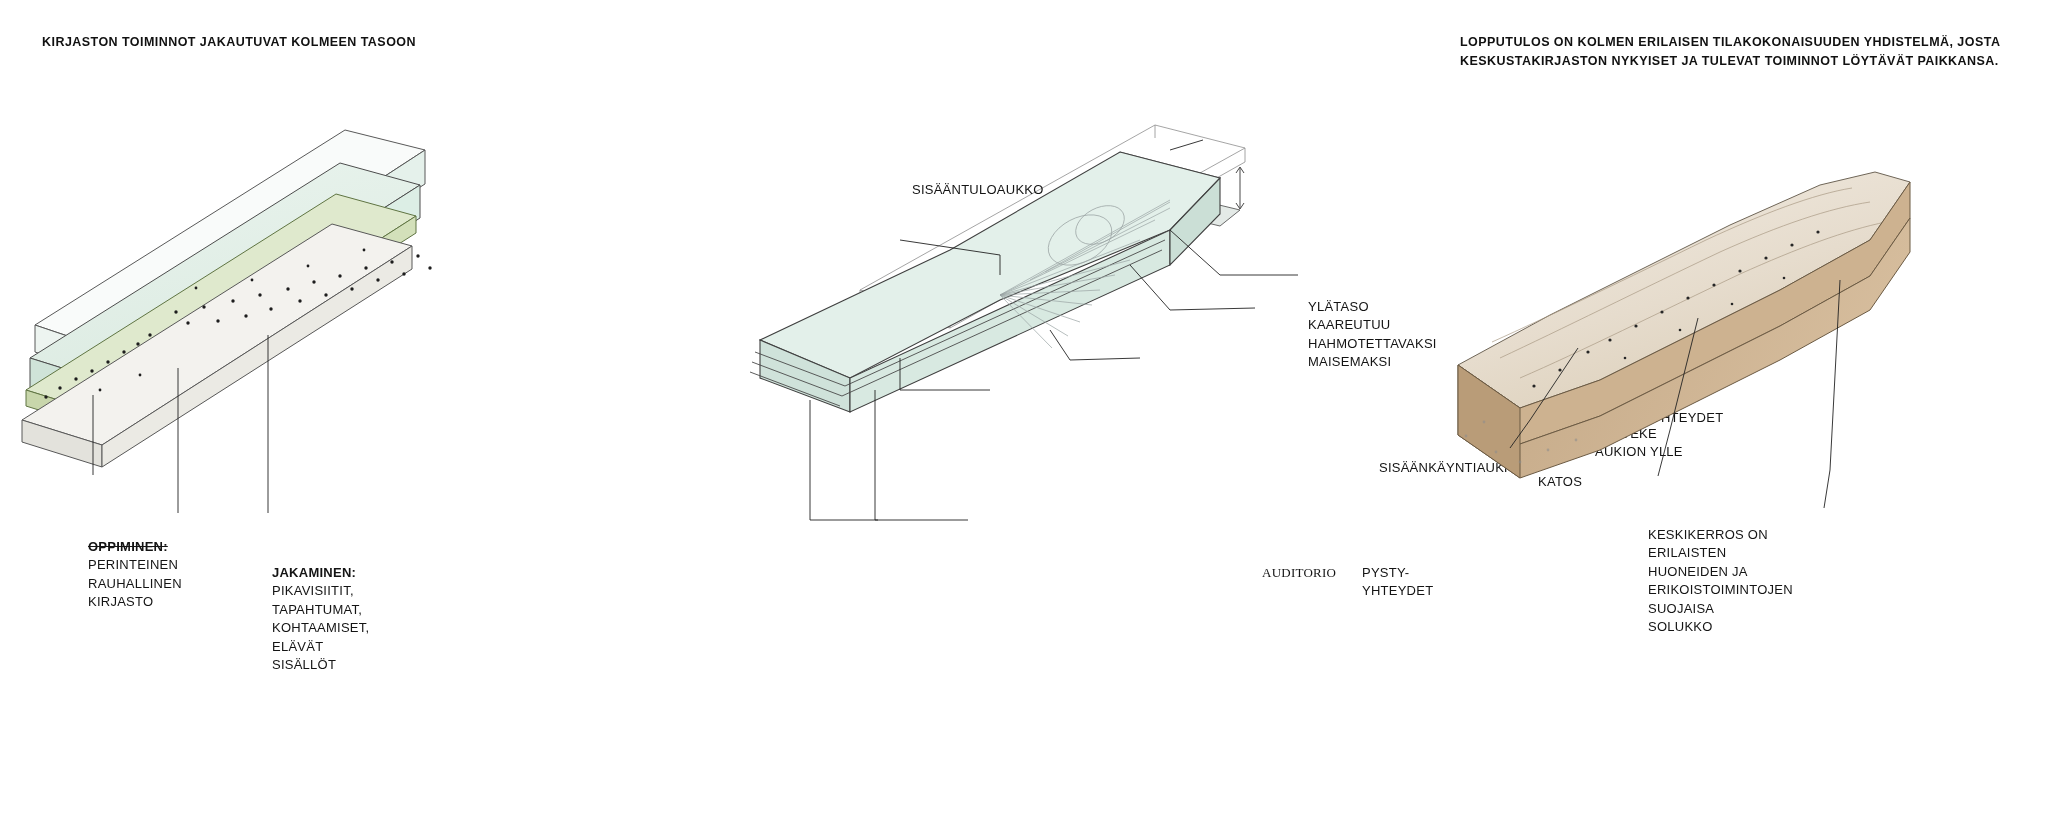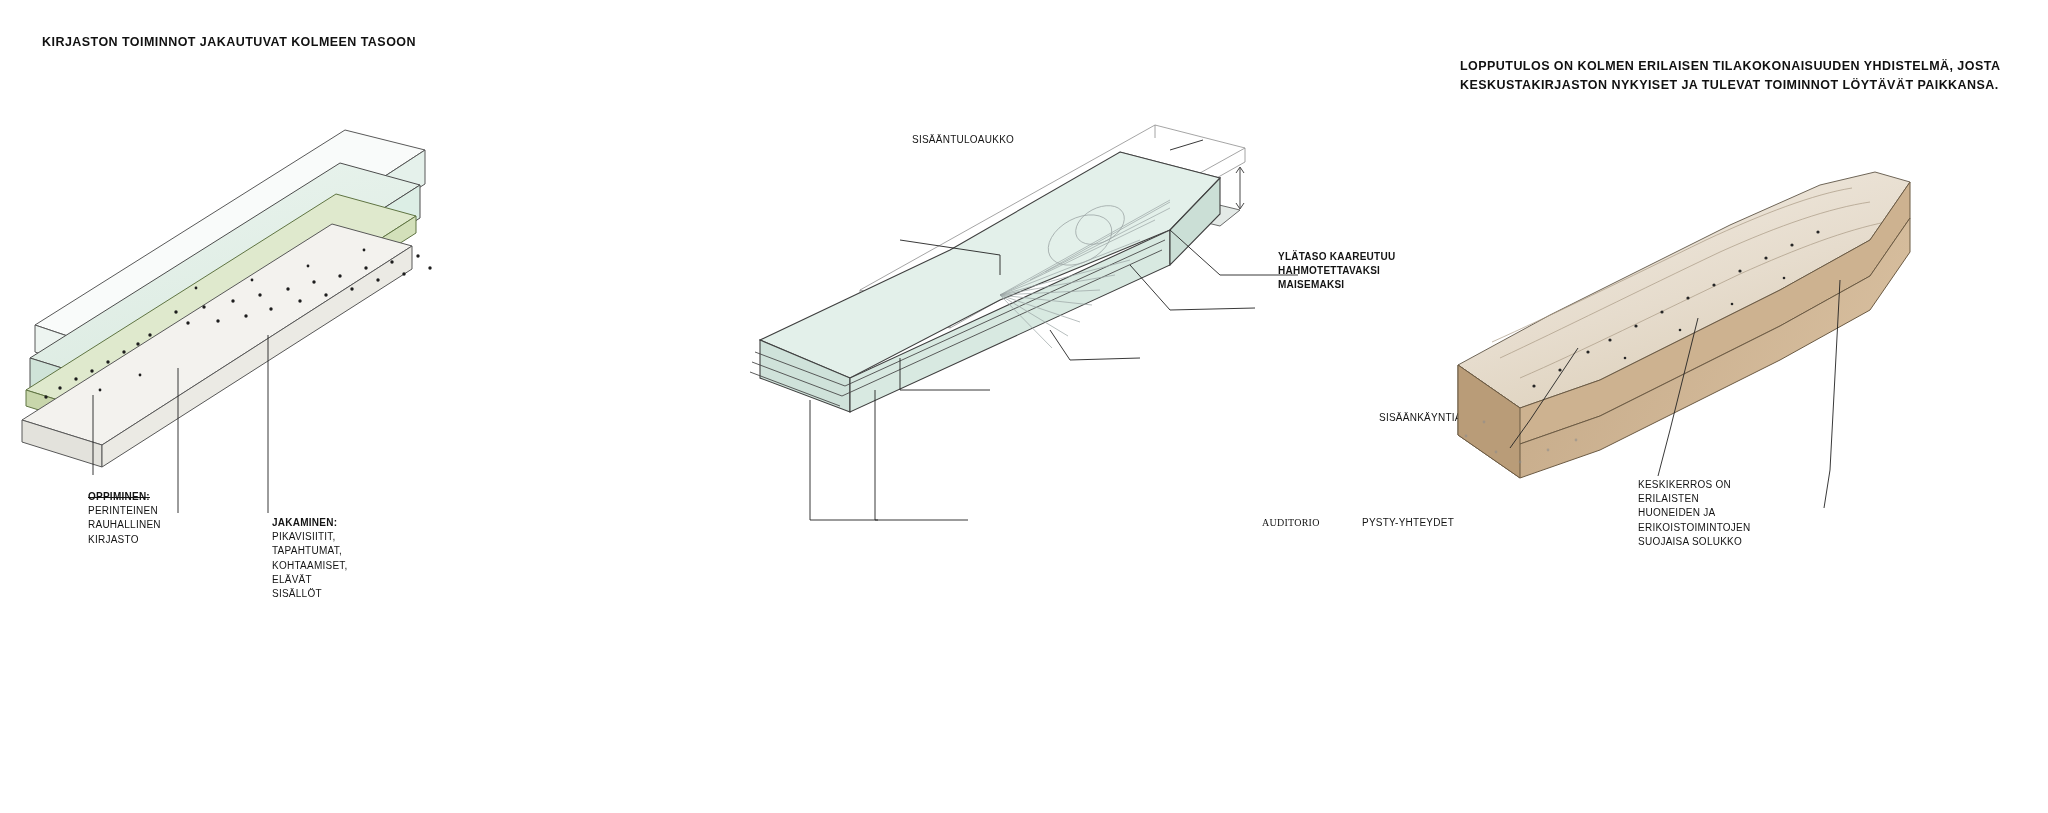--- a/index.html
+++ b/index.html
@@ -34,39 +34,40 @@
     position: absolute;
     font-size: 12.5px;
     font-weight: bold;
     letter-spacing: 0.45px;
     line-height: 1.55;
     color: #111;
     text-transform: uppercase;
   }
   #panel-1 .panel-title { left: 42px; top: 33px; width: 540px; }
   #panel-2 .panel-title { left: 44px; top: 33px; width: 540px; }
-  #panel-3 .panel-title { left: 60px; top: 33px; width: 560px; margin-top: 24px; }
+  #panel-3 .panel-title { left: 60px; top: 33px; width: 560px; }
 
   .figure {
     position: absolute;
     left: 0;
     top: 90px;
     width: 100%;
     height: 560px;
   }
   .figure svg { display: block; }
 
   
   .label {
     position: absolute;
-    font-size: 10px;
+    font-size: 13px;
     line-height: 1.42;
     letter-spacing: 0.25px;
     color: #141414;
     text-transform: uppercase;
+    margin-top: 48px;
   }
   .label .hdr {
     font-weight: bold;
     display: block;
   }
   .label.strike .hdr {
     text-decoration: line-through;
   }
 </style>
 </head>
@@ -229,21 +230,21 @@
           <path d="M200,268 L200,300 L290,300"></path>
           <path d="M110,310 L110,430 L178,430"></path>
           <path d="M175,300 L175,430 L268,430"></path>
         </g>
       </svg>
     </div>
 
     <div class="label" style="left:912px; top:133px; width:130px; margin-left:-700px;">
       <span>SISÄÄNTULOAUKKO</span>
     </div>
-    <div class="label" style="left:578px; top:250px; width:118px;font-weight:bold;">
+    <div class="label" style="left:608px; top:250px; width:118px;">
       <span>YLÄTASO KAAREUTUU HAHMOTETTAVAKSI MAISEMAKSI</span>
     </div>
     <div class="label" style="left:952px; top:343px; width:110px;">
       <span>PYSTY-YHTEYDET</span>
     </div>
     <div class="label" style="left:895px; top:377px; width:96px;">
       <span>PARVEKE AUKION YLLE</span>
     </div>
     <div class="label" style="left:838px; top:425px; width:80px;">
       <span>KATOS</span>
@@ -324,18 +325,18 @@
         </g>
 
         <g stroke="#222" stroke-width="0.9" fill="none">
           <path d="M178,258 L130,330 L110,358"></path>
           <path d="M298,228 L270,340 L258,386"></path>
           <path d="M440,190 L430,380 L424,418"></path>
         </g>
       </svg>
     </div>
 
-    <div class="label" style="left:238px; top:478px; width:124px;">
+    <div class="label" style="left:248px; top:478px; width:124px;">
       <span>KESKIKERROS ON ERILAISTEN HUONEIDEN JA ERIKOISTOIMINTOJEN SUOJAISA SOLUKKO</span>
     </div>
   </div>
 
 </div>
 
 </body></html>

